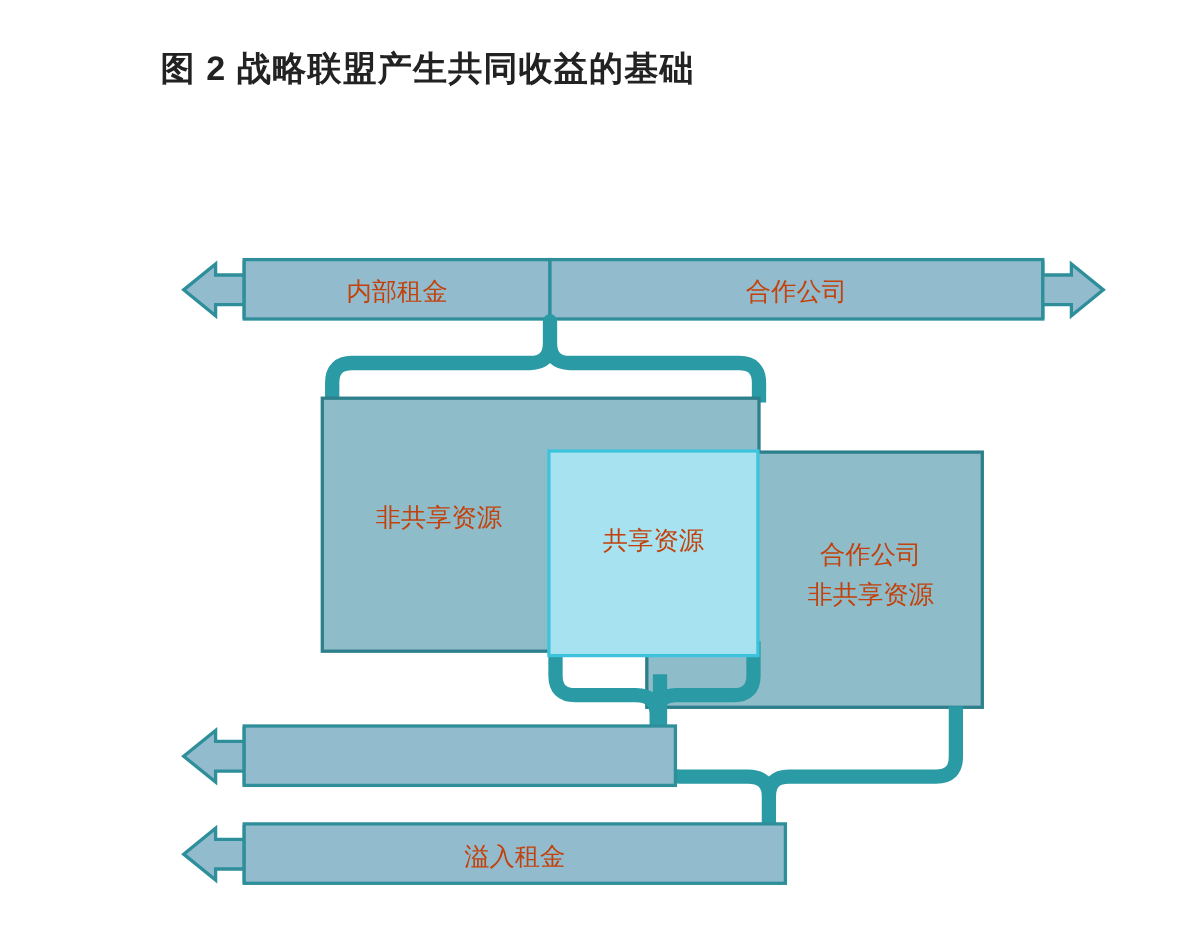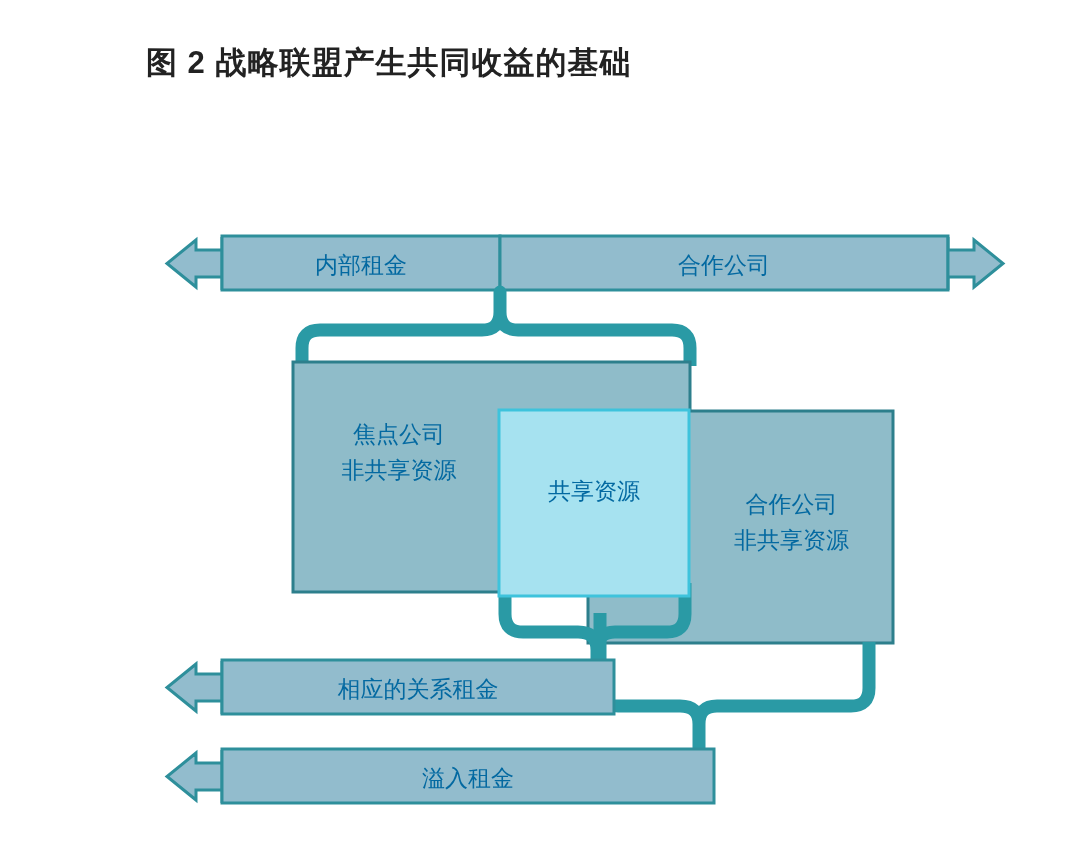--- a/index.html
+++ b/index.html
@@ -35,21 +35,21 @@
     left: 0;
     top: 0;
     width: 1080px;
     height: 863px;
   }
   .label-text {
     position: absolute;
     text-align: center;
     font-size: 23px;
     line-height: 30px;
-    color: #0369a1;
+    color: #c2410c;
     white-space: pre;
     pointer-events: none;
   }
 </style>
 </head>
 <body>
 
 <div id="figure-root">
 
   <div id="figure-title">图 2  战略联盟产生共同收益的基础</div>
@@ -124,25 +124,23 @@
       <path d="M 222,750 L 222,763 L 196,763 L 196,753 L 167,776.5 L 196,800 L 196,790 L 222,790 L 222,803 Z" fill="#92bccd" stroke="#2e8f9b" stroke-width="3" stroke-linejoin="miter"></path>
       <rect x="222" y="749" width="492" height="54" fill="#92bccd" stroke="#2e8f9b" stroke-width="3"></rect>
     </g>
 
   </svg>
 
   <div class="label-text" style="left:222px; top:250px; width:278px;">内部租金</div>
 
   <div class="label-text" style="left:500px; top:250px; width:448px;">合作公司</div>
 
-  <div class="label-text" style="left:293px; top:419px; width:212px;">焦点公司</div>
   <div class="label-text" style="left:293px; top:455px; width:212px;">非共享资源</div>
 
   <div class="label-text" style="left:690px; top:489px; width:203px;">合作公司</div>
 
   <div class="label-text" style="left:499px; top:476px; width:190px;">共享资源</div>
   <div class="label-text" style="left:690px; top:525px; width:203px;">非共享资源</div>
 
-  <div class="label-text" style="left:222px; top:674px; width:392px;">相应的关系租金</div>
 
   <div class="label-text" style="left:222px; top:763px; width:492px;text-align:center;">溢入租金</div>
 
 </div>
 
 </body></html>

